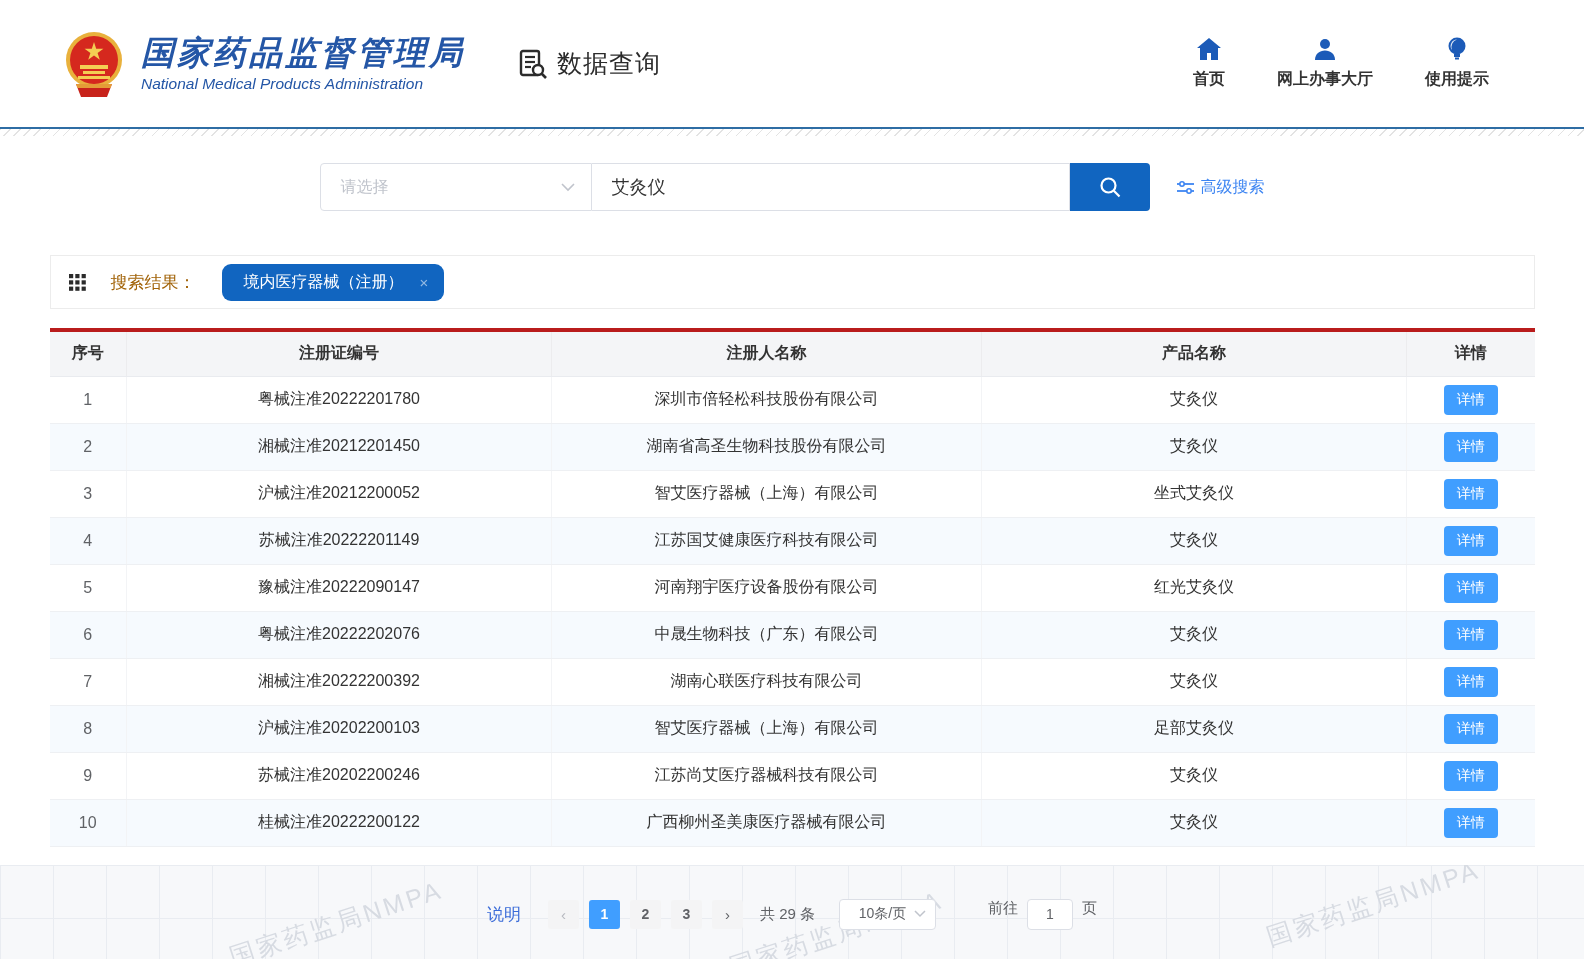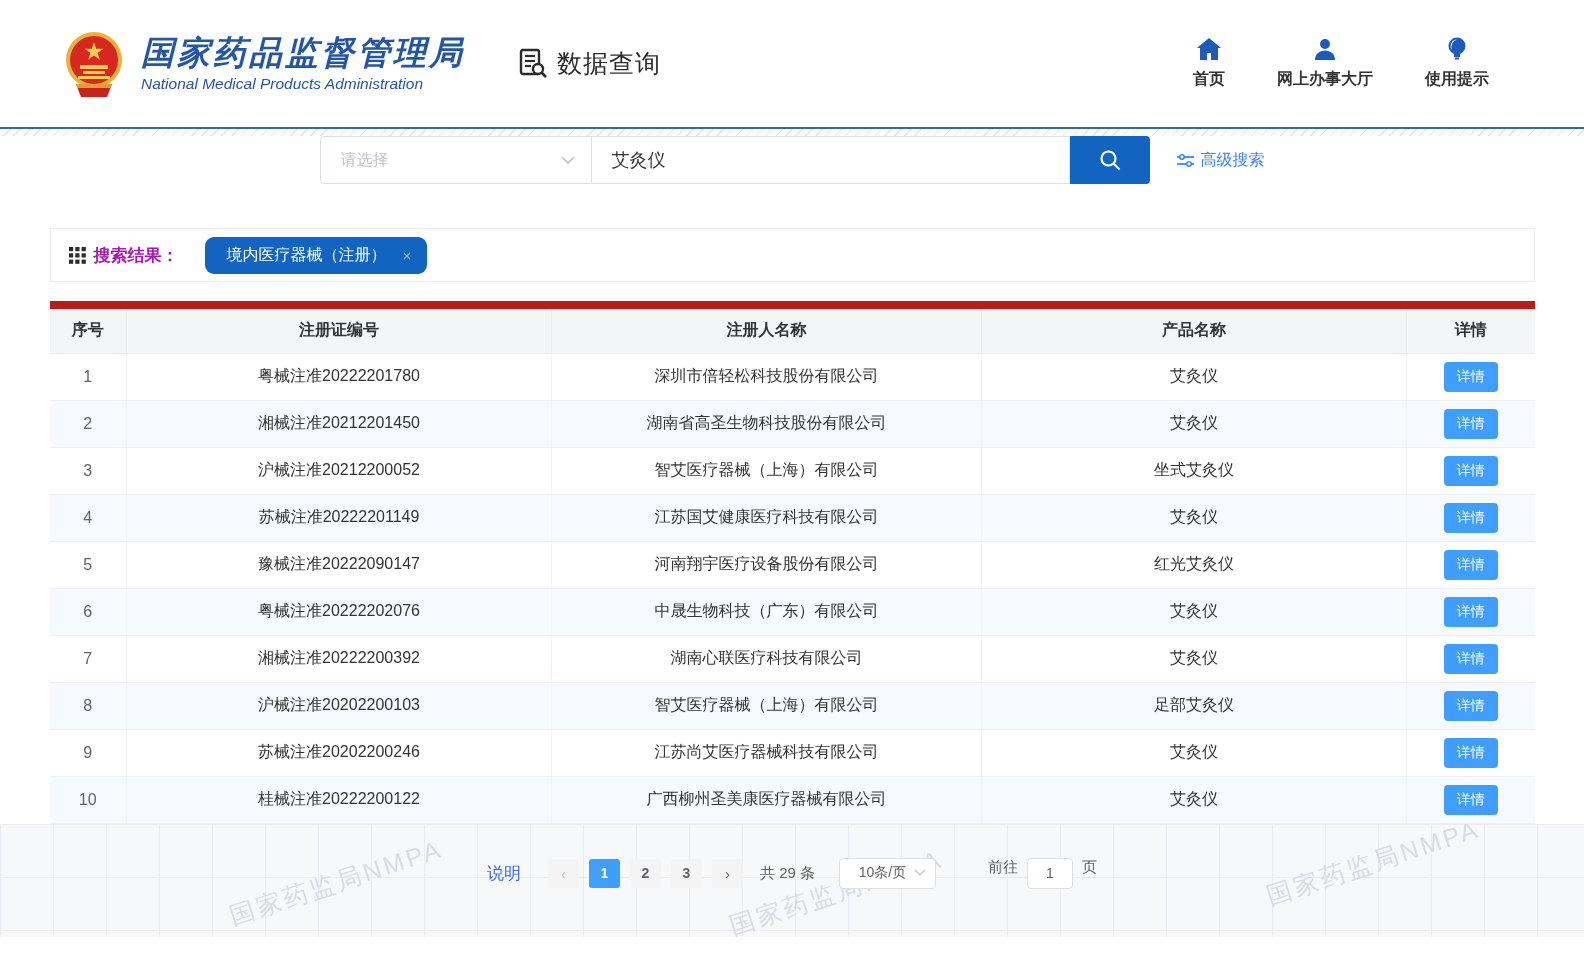--- a/index.html
+++ b/index.html
@@ -6,54 +6,54 @@
   html,body { width:1584px; height:959px; overflow:hidden; background:#fff;
     font-family:"Liberation Sans","DejaVu Sans",sans-serif; }
 
   
   .header { height:127px; display:flex; align-items:center; padding:0 95px 0 62px; background:#fff; }
   .logo-group { display:flex; align-items:center; }
   .emblem { width:64px; height:70px; flex:0 0 auto; }
   .logo-text { margin-left:15px;font-style:italic; }
   .org-cn { font-size:33px; font-weight:bold; color:#2456A6; letter-spacing:3px; line-height:1.15; }
   .org-en { font-size:15.5px; color:#2456A6; margin-top:4px; }
-  .site-title { display:flex; align-items:flex-start; margin-left:52px; }
+  .site-title { display:flex; align-items:flex-end; margin-left:52px; }
   .site-title .t { font-size:25px; color:#2b2b2b; margin-left:8px; letter-spacing:1px; }
   .top-nav { margin-left:auto; display:flex; gap:52px; }
   .nav-item { display:flex; flex-direction:column; align-items:center; cursor:pointer; }
   .nav-item .lbl { font-size:16px; color:#333; margin-top:8px; white-space:nowrap;font-weight:bold; }
 
   
   .divider-line { height:2px; background:#2e6da4; }
   .divider-hatch { height:7px;
     background:repeating-linear-gradient(135deg,#e3e3e3 0 1px,transparent 1px 7px); }
 
   
-  .search-row { display:flex; justify-content:center; align-items:center;border-radius:9px; }
+  .search-row { margin-top:27px; display:flex; justify-content:center; align-items:center;border-radius:9px; }
   .cat-select { width:272px; height:48px; border:1px solid #dcdfe6; border-radius:4px 0 0 4px;
     background:#fff; display:flex; align-items:center; padding:0 16px 0 20px; cursor:pointer; }
   .cat-select .ph { color:#c0c4cc; font-size:16px; flex:1; }
   .query-input { width:478px; height:48px; border:1px solid #dcdfe6; border-left:none;
     font-size:18px; color:#333; padding:0 20px; outline:none; }
   .search-btn { width:80px; height:48px; background:#1165C0; border:none; border-radius:0 4px 4px 0;
     display:flex; align-items:center; justify-content:center; cursor:pointer; }
   .adv-link { display:flex; align-items:center; gap:7px; margin-left:27px;
     color:#3D85F2; font-size:16px; cursor:pointer; text-decoration:none; }
 
   
   .results-bar { width:1485px; height:54px; margin:44px auto 0; background:#fff;
     border:1px solid #ececec; display:flex; align-items:center; padding-left:18px; }
-  .results-label { font-size:17px; font-weight:bold; color:#a21caf; margin-left:8px; }
+  .results-label { font-size:17px; font-weight:normal; color:#a16207; margin-left:25px; }
   .filter-tag { margin-left:26px; height:37px; background:#1165C0; border-radius:9px;
     display:flex; align-items:center; padding:0 16px 0 22px; cursor:pointer; }
   .filter-tag .txt { color:#fff; font-size:16px; }
   .filter-tag .close { color:rgba(255,255,255,.55); font-size:15px; margin-left:16px; }
 
   
-  .table-wrap { width:1485px; margin:19px auto 0; border-top:8px solid #b91c1c; }
+  .table-wrap { width:1485px; margin:19px auto 18px; border-top:4px solid #b91c1c; }
   table { width:100%; border-collapse:collapse; table-layout:fixed; }
   col.c-no{width:77px;} col.c-cert{width:425px;} col.c-reg{width:430px;} col.c-prod{width:425px;} col.c-det{width:128px;}
   thead th { height:44px; background:#f4f5f7; font-size:16px; font-weight:bold; color:#333;
     border-bottom:1px solid #e9ebef; border-right:1px solid #ececee; text-align:center; }
   thead th:last-child { border-right:none; }
   tbody td { height:47px; font-size:16px; color:#333; text-align:center;
     border-bottom:1px solid #eef0f3; border-right:1px solid #f3f4f6; background:#fff; }
   tbody td:last-child { border-right:none; }
   tbody tr:nth-child(even) td { background:#f6fafe; }
   tbody td.no-cell { color:#606266; }

